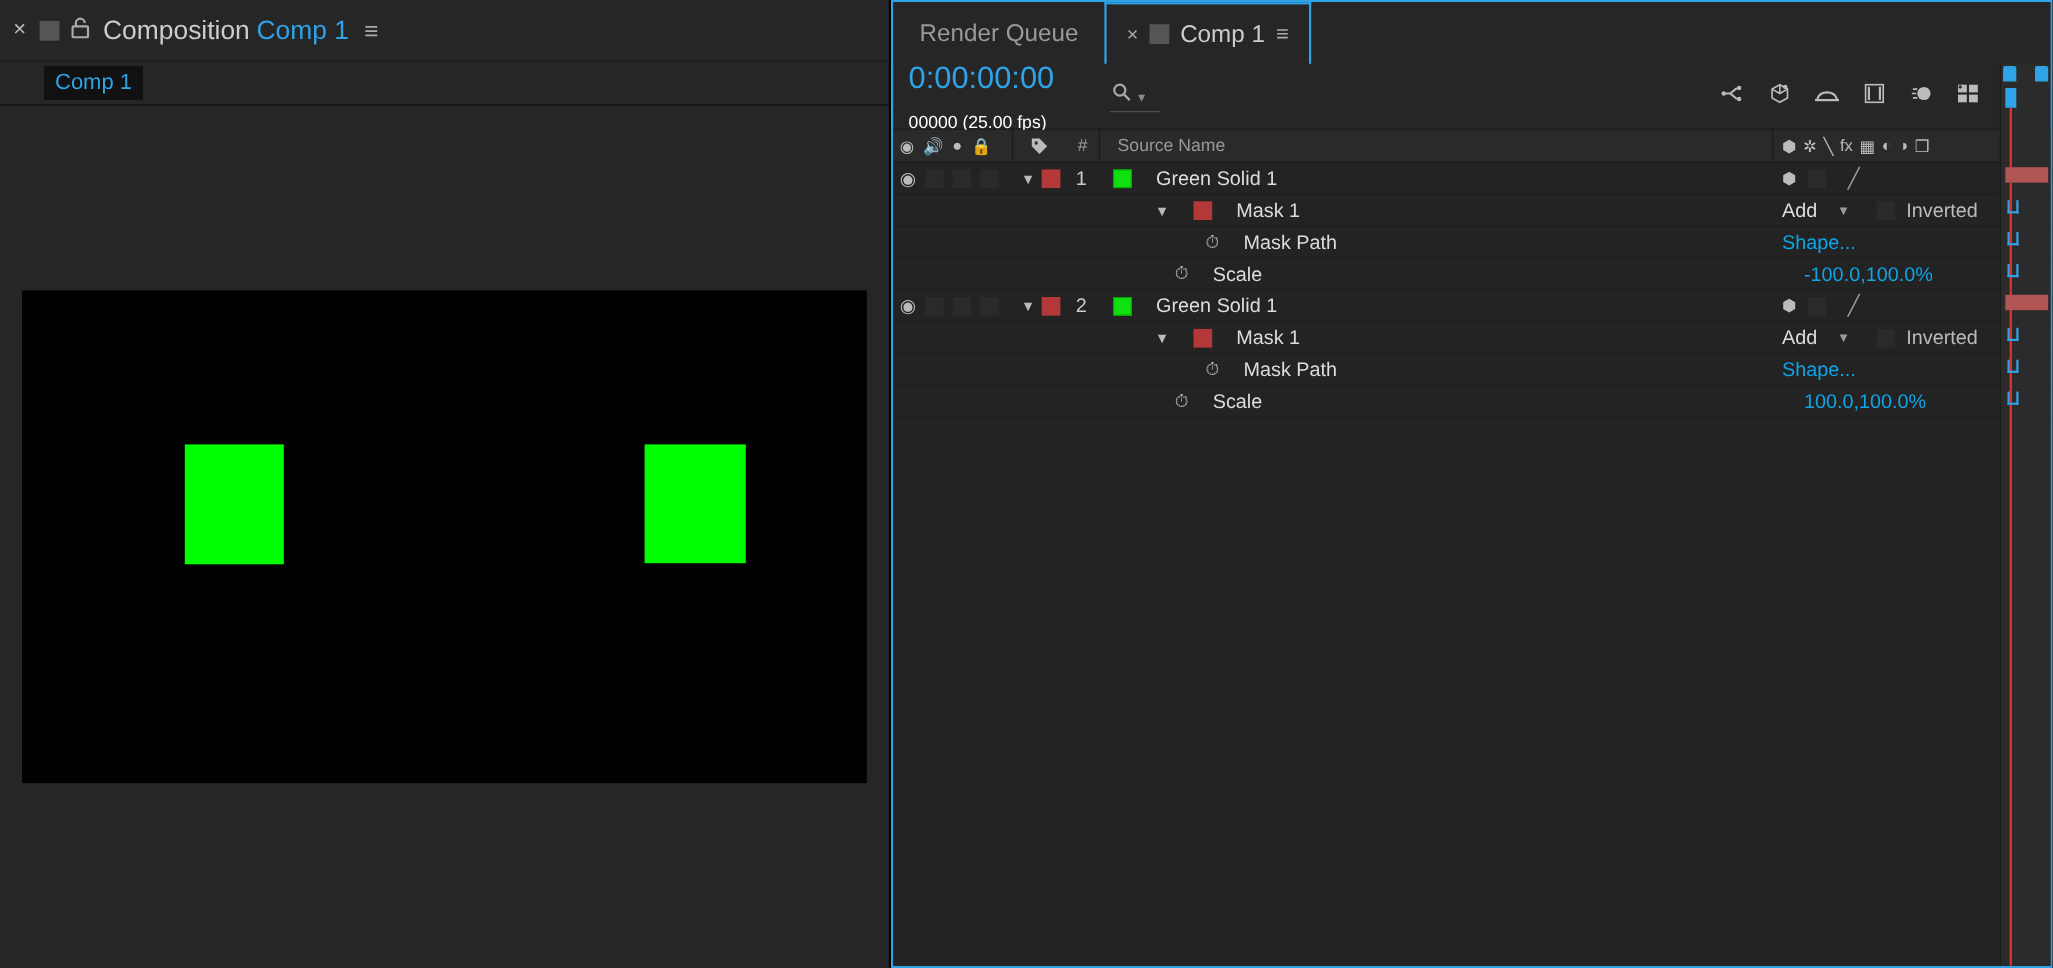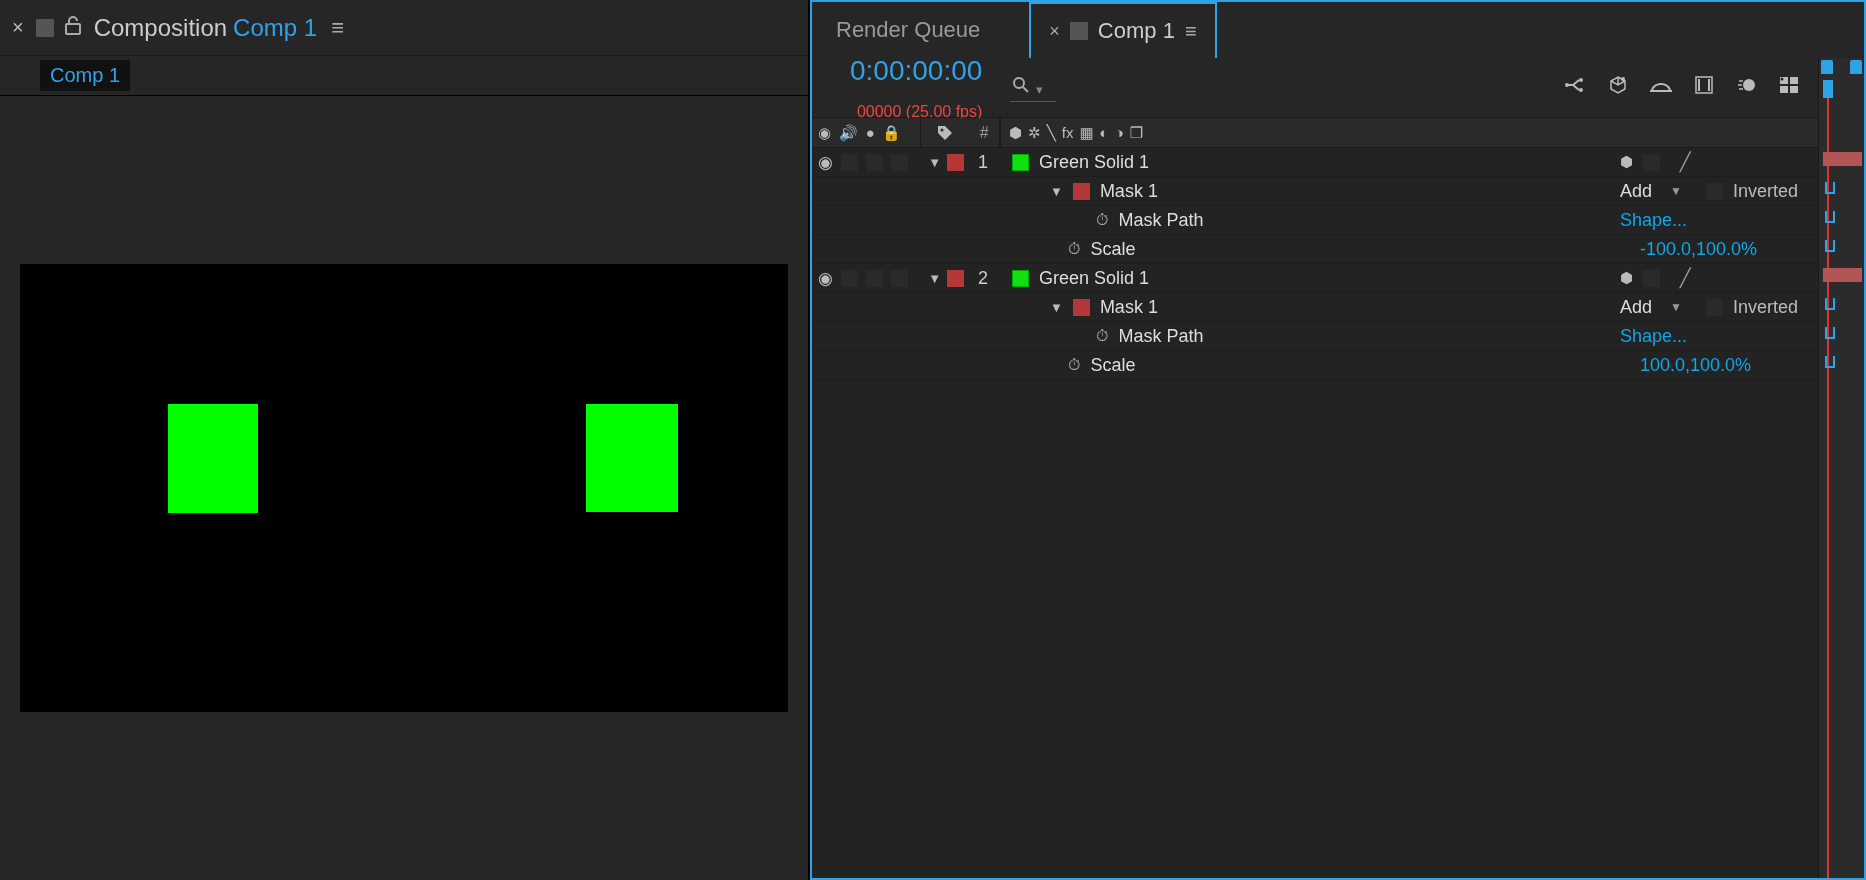--- a/index.html
+++ b/index.html
@@ -20,31 +20,31 @@
 .comp-breadcrumb { background: #111; color: #2fa3e8; padding: 4px 10px; font-size: 20px; }
 
 .comp-viewer { flex: 1; background: #262626; display: flex; align-items: center; justify-content: center; padding: 20px; }
 .comp-canvas { width: 780px; height: 448px; background: #000; position: relative; }
 .green-rect { position: absolute; background: #0f0; }
 .rect1 { left: 148px; top: 140px; width: 90px; height: 109px; }
 .rect2 { left: 566px; top: 140px; width: 92px; height: 108px; }
 
 
 .timeline { display: flex; flex-direction: column; height: 100%; border: 2px solid #2fa3e8; position: relative; }
-.timeline-tabs { height: 56px; display: flex; align-items: stretch; background: #262626; gap: 25px; }
+.timeline-tabs { height: 56px; display: flex; align-items: stretch; background: #262626; }
 .tl-tab-inactive { display: flex; align-items: center; padding: 0 24px; color: #999; font-size: 22px; }
 .tl-tab-active { display: flex; align-items: center; padding: 0 18px; border-top: 2px solid #2fa3e8; border-right: 2px solid #2fa3e8; border-left: 2px solid #2fa3e8; background: #262626; gap: 10px; }
 .tl-tab-active .x { color: #aaa; font-size: 18px; }
 .tl-tab-active .sq { width: 18px; height: 18px; background: #555; }
 .tl-tab-active .lbl { color: #ccc; font-size: 22px; }
 .tl-tab-active .mnu { color: #aaa; font-size: 20px; }
 
 .time-row { height: 60px; display: flex; align-items: center; padding-left: 14px; border-bottom: 1px solid #1a1a1a; }
-.timecode { color: #2fa3e8; font-size: 28px; font-weight: 500; margin-left: 24px; }
-.time-fps { color: #ef4444; font-size: 16px; margin-top: 16px; text-align: right; }
+.timecode { color: #2fa3e8; font-size: 28px; font-weight: 500; }
+.time-fps { color: #ffffff; font-size: 16px; margin-top: 16px; }
 .time-block { display: flex; flex-direction: column; margin-right: 28px; min-width: 155px; }
 .search-icon { color: #aaa; font-size: 20px; margin-right: 30px; border-bottom: 1px solid #555; padding: 2px 14px 2px 2px; }
 .toolbar-icons { display: flex; gap: 22px; align-items: center; margin-left: auto; margin-right: 20px; color: #bbb; }
 .toolbar-icons span { font-size: 20px; }
 
 .columns-header { height: 30px; display: flex; align-items: center; background: #2a2a2a; border-bottom: 1px solid #1a1a1a; font-size: 16px; color: #999; }
 .col-av { width: 108px; display: flex; align-items: center; justify-content: flex-start; gap: 8px; padding-left: 6px; color: #bbb; }
 .col-av span { font-size: 15px; }
 .col-divider { width: 1px; background: #1a1a1a; height: 100%; }
 .col-tag { width: 48px; display: flex; justify-content: center; }
@@ -57,21 +57,21 @@
 .row { height: 29px; display: flex; align-items: center; font-size: 18px; border-bottom: 1px solid #1d1d1d; }
 .row .c-av { width: 108px; display: flex; align-items: center; padding-left: 6px; gap: 8px; }
 .eye { color: #bbb; font-size: 17px; }
 .hidden-slot { width: 17px; height: 17px; background: #2a2a2a; }
 .row .c-twirl { width: 48px; display: flex; align-items: center; justify-content: flex-end; gap: 6px; padding-right: 4px; }
 .twirl { color: #bbb; font-size: 13px; }
 .label-color { width: 17px; height: 17px; display: inline-block; }
 .label-red { background: #b53838; }
 .label-green { background: #10e010; border: 1px solid #0a0; }
 .row .c-num { width: 30px; text-align: center; color: #ccc; }
-.row .c-name { flex: 1; display: flex; align-items: center; gap: 10px; padding-left: 14px; color: #ddd; }
+.row .c-name { flex: 1; display: flex; align-items: center; gap: 22px; padding-left: 14px; color: #ddd; }
 .row .c-controls { width: 252px; display: flex; align-items: center; gap: 10px; padding-left: 8px; }
 .dd { color: #ddd; display: inline-flex; align-items: center; gap: 18px; }
 .dd .car { font-size: 12px; color: #999; }
 .link-val { color: #0ea5e9; }
 .stopwatch { color: #bbb; font-size: 16px; }
 .shy-icon { color: #bbb; font-size: 15px; }
 .slash { color: #999; width: 30px; display: inline-block; text-align: center; }
 .inv-label { color: #bbb; }
 .marker-gutter { position: absolute; right: 0; top: 56px; bottom: 0; width: 46px; background: #2b2b2b; border-left: 1px solid #1a1a1a; }
 .marker-head { position: absolute; top: 2px; left: 2px; right: 2px; height: 18px; display: flex; justify-content: space-between; }
@@ -183,20 +183,21 @@
       </div>
       <div class="col-divider"></div>
       <div class="col-tag">
         <svg width="18" height="18" viewBox="0 0 18 18">
             <path d="M2 2h7l7 7-7 7-7-7z" fill="#bbb"></path>
             <circle cx="6" cy="6" r="1.5" fill="#2a2a2a"></circle>
           </svg>
       </div>
       <div class="col-num">#</div>
       <div class="col-divider"></div>
+      <div class="col-srcname">Source Name</div>
       <div class="col-divider"></div>
       <div class="col-switches">
         <span>⬢</span>
         <span>✲</span>
         <span>╲</span>
         <span style="">fx</span>
         <span>▦</span>
         <span>◐</span>
         <span>◑</span>
         <span>❒</span>

